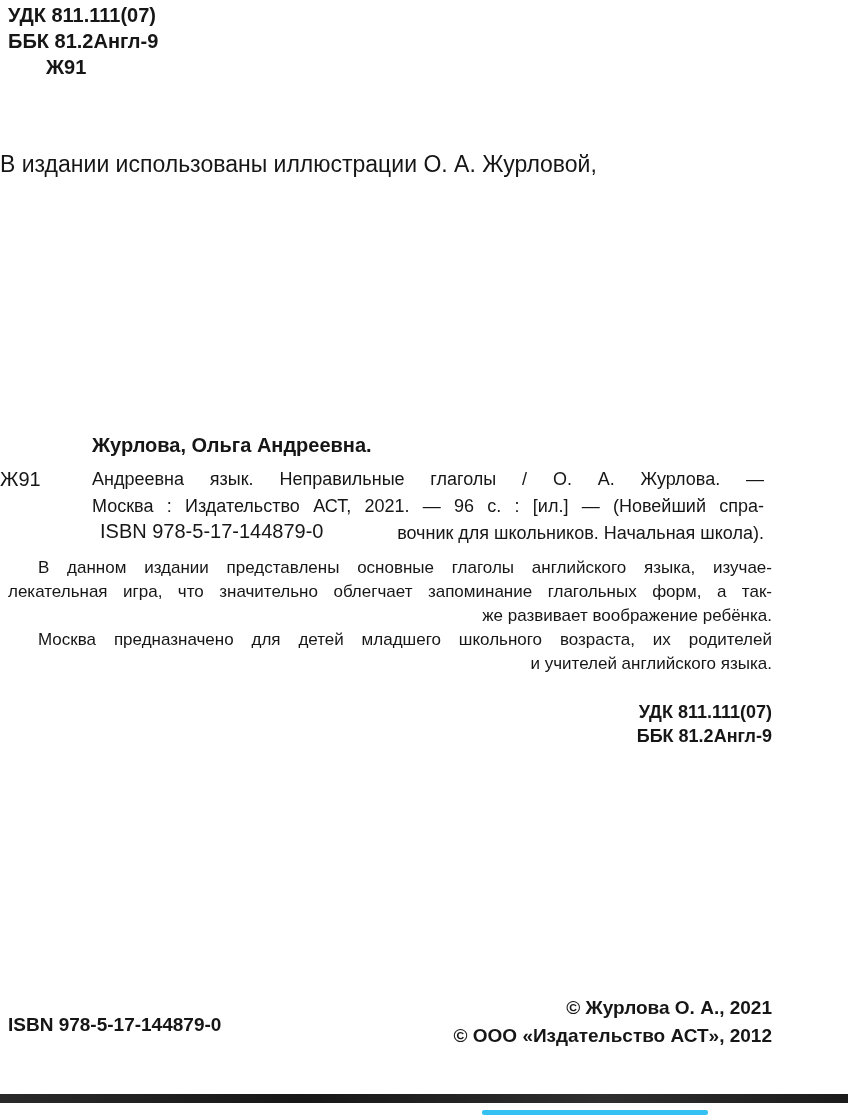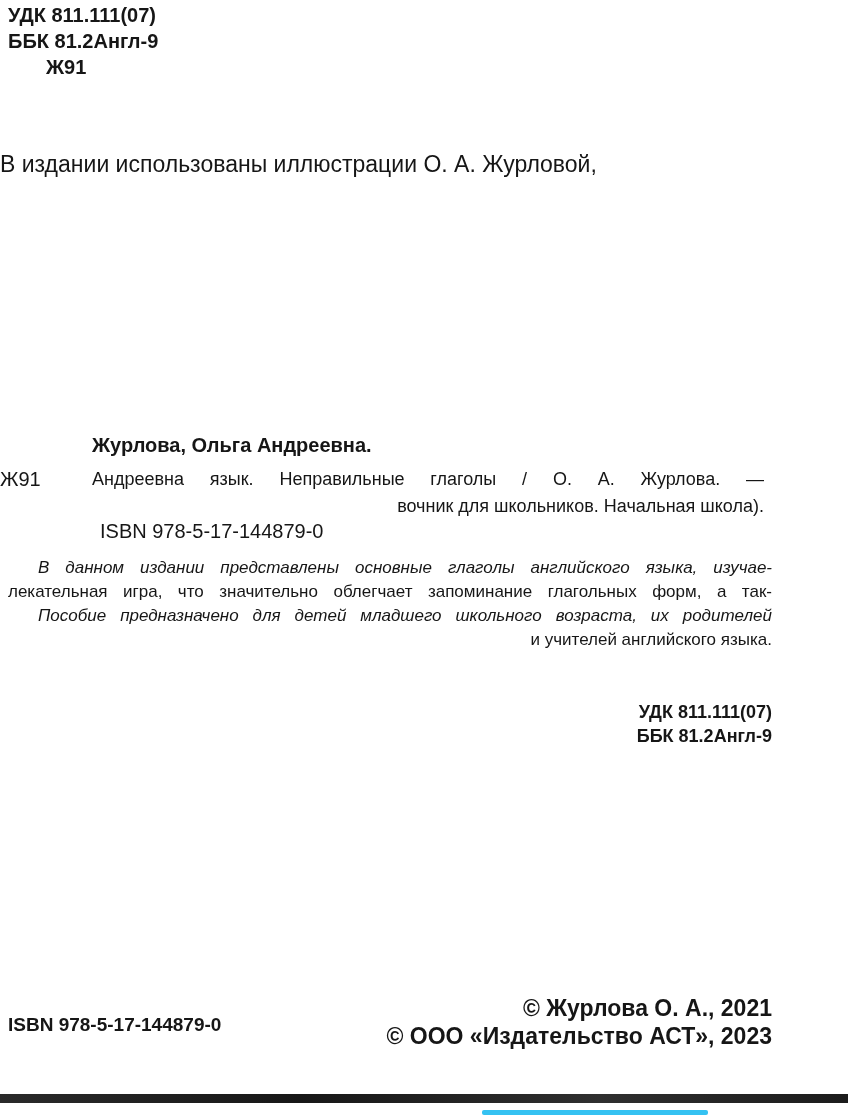--- a/index.html
+++ b/index.html
@@ -85,21 +85,20 @@
   .annotation {
     position: absolute;
     left: 8px;
     top: 556px;
     width: 764px;
     font-size: 17px;
     line-height: 24px;
   }
   .annotation .indent {
     padding-left: 30px;
-    font-style: italic;
   }
 
   
   .bottom-codes {
     position: absolute;
     left: 8px;
     top: 700px;
     width: 764px;
     text-align: right;
     font-size: 18px;
@@ -115,21 +114,21 @@
     font-size: 19px;
     font-weight: bold;
     white-space: nowrap;
   }
   .footer-copy {
     position: absolute;
     left: 8px;
     top: 994px;
     width: 764px;
     text-align: right;
-    font-size: 23px;
+    font-size: 19px;
     font-weight: bold;
     line-height: 28px;
   }
 
   
   .scan-band {
     position: absolute;
     left: 0;
     top: 1094px;
     width: 856px;
@@ -158,39 +157,41 @@
   </div>
 
   <div class="credit">
     <div>В издании использованы иллюстрации О. А. Журловой,</div>
   </div>
 
   <div class="bib">
     <div class="author">Журлова, Ольга Андреевна.</div>
     <div class="margin-code">Ж91</div>
     <div class="just">Андреевна язык. Неправильные глаголы / О. А. Журлова. —</div>
+    <div class="just">Москва : Издательство АСТ, 2021. — 96 с. : [ил.] — (Новейший спра-</div>
     <div class="left-last">вочник для школьников. Начальная школа).</div>
   </div>
 
   <div class="isbn-mid">ISBN 978-5-17-144879-0</div>
 
   <div class="annotation">
     <div class="just indent">В данном издании представлены основные глаголы английского языка, изучае-</div>
     <div class="just">лекательная игра, что значительно облегчает запоминание глагольных форм, а так-</div>
-    <div class="just indent">Пособие предназначено для детей младшего школьного возраста, их родителей</div>
+    <div class="left-last">же развивает воображение ребёнка.</div>
+    <div class="just indent">Москва предназначено для детей младшего школьного возраста, их родителей</div>
     <div class="left-last">и учителей английского языка.</div>
   </div>
 
   <div class="bottom-codes">
     <div>УДК 811.111(07)</div>
     <div>ББК 81.2Англ-9</div>
   </div>
 
   <div class="footer-isbn">ISBN 978-5-17-144879-0</div>
   <div class="footer-copy">
     <div>© Журлова О. А., 2021</div>
-    <div>© ООО «Издательство АСТ», 2023</div>
+    <div>© ООО «Издательство АСТ», 2012</div>
   </div>
 
   <div class="scan-band"></div>
   <div class="scan-blue-line"></div>
 
 </div>
 
 </body></html>

